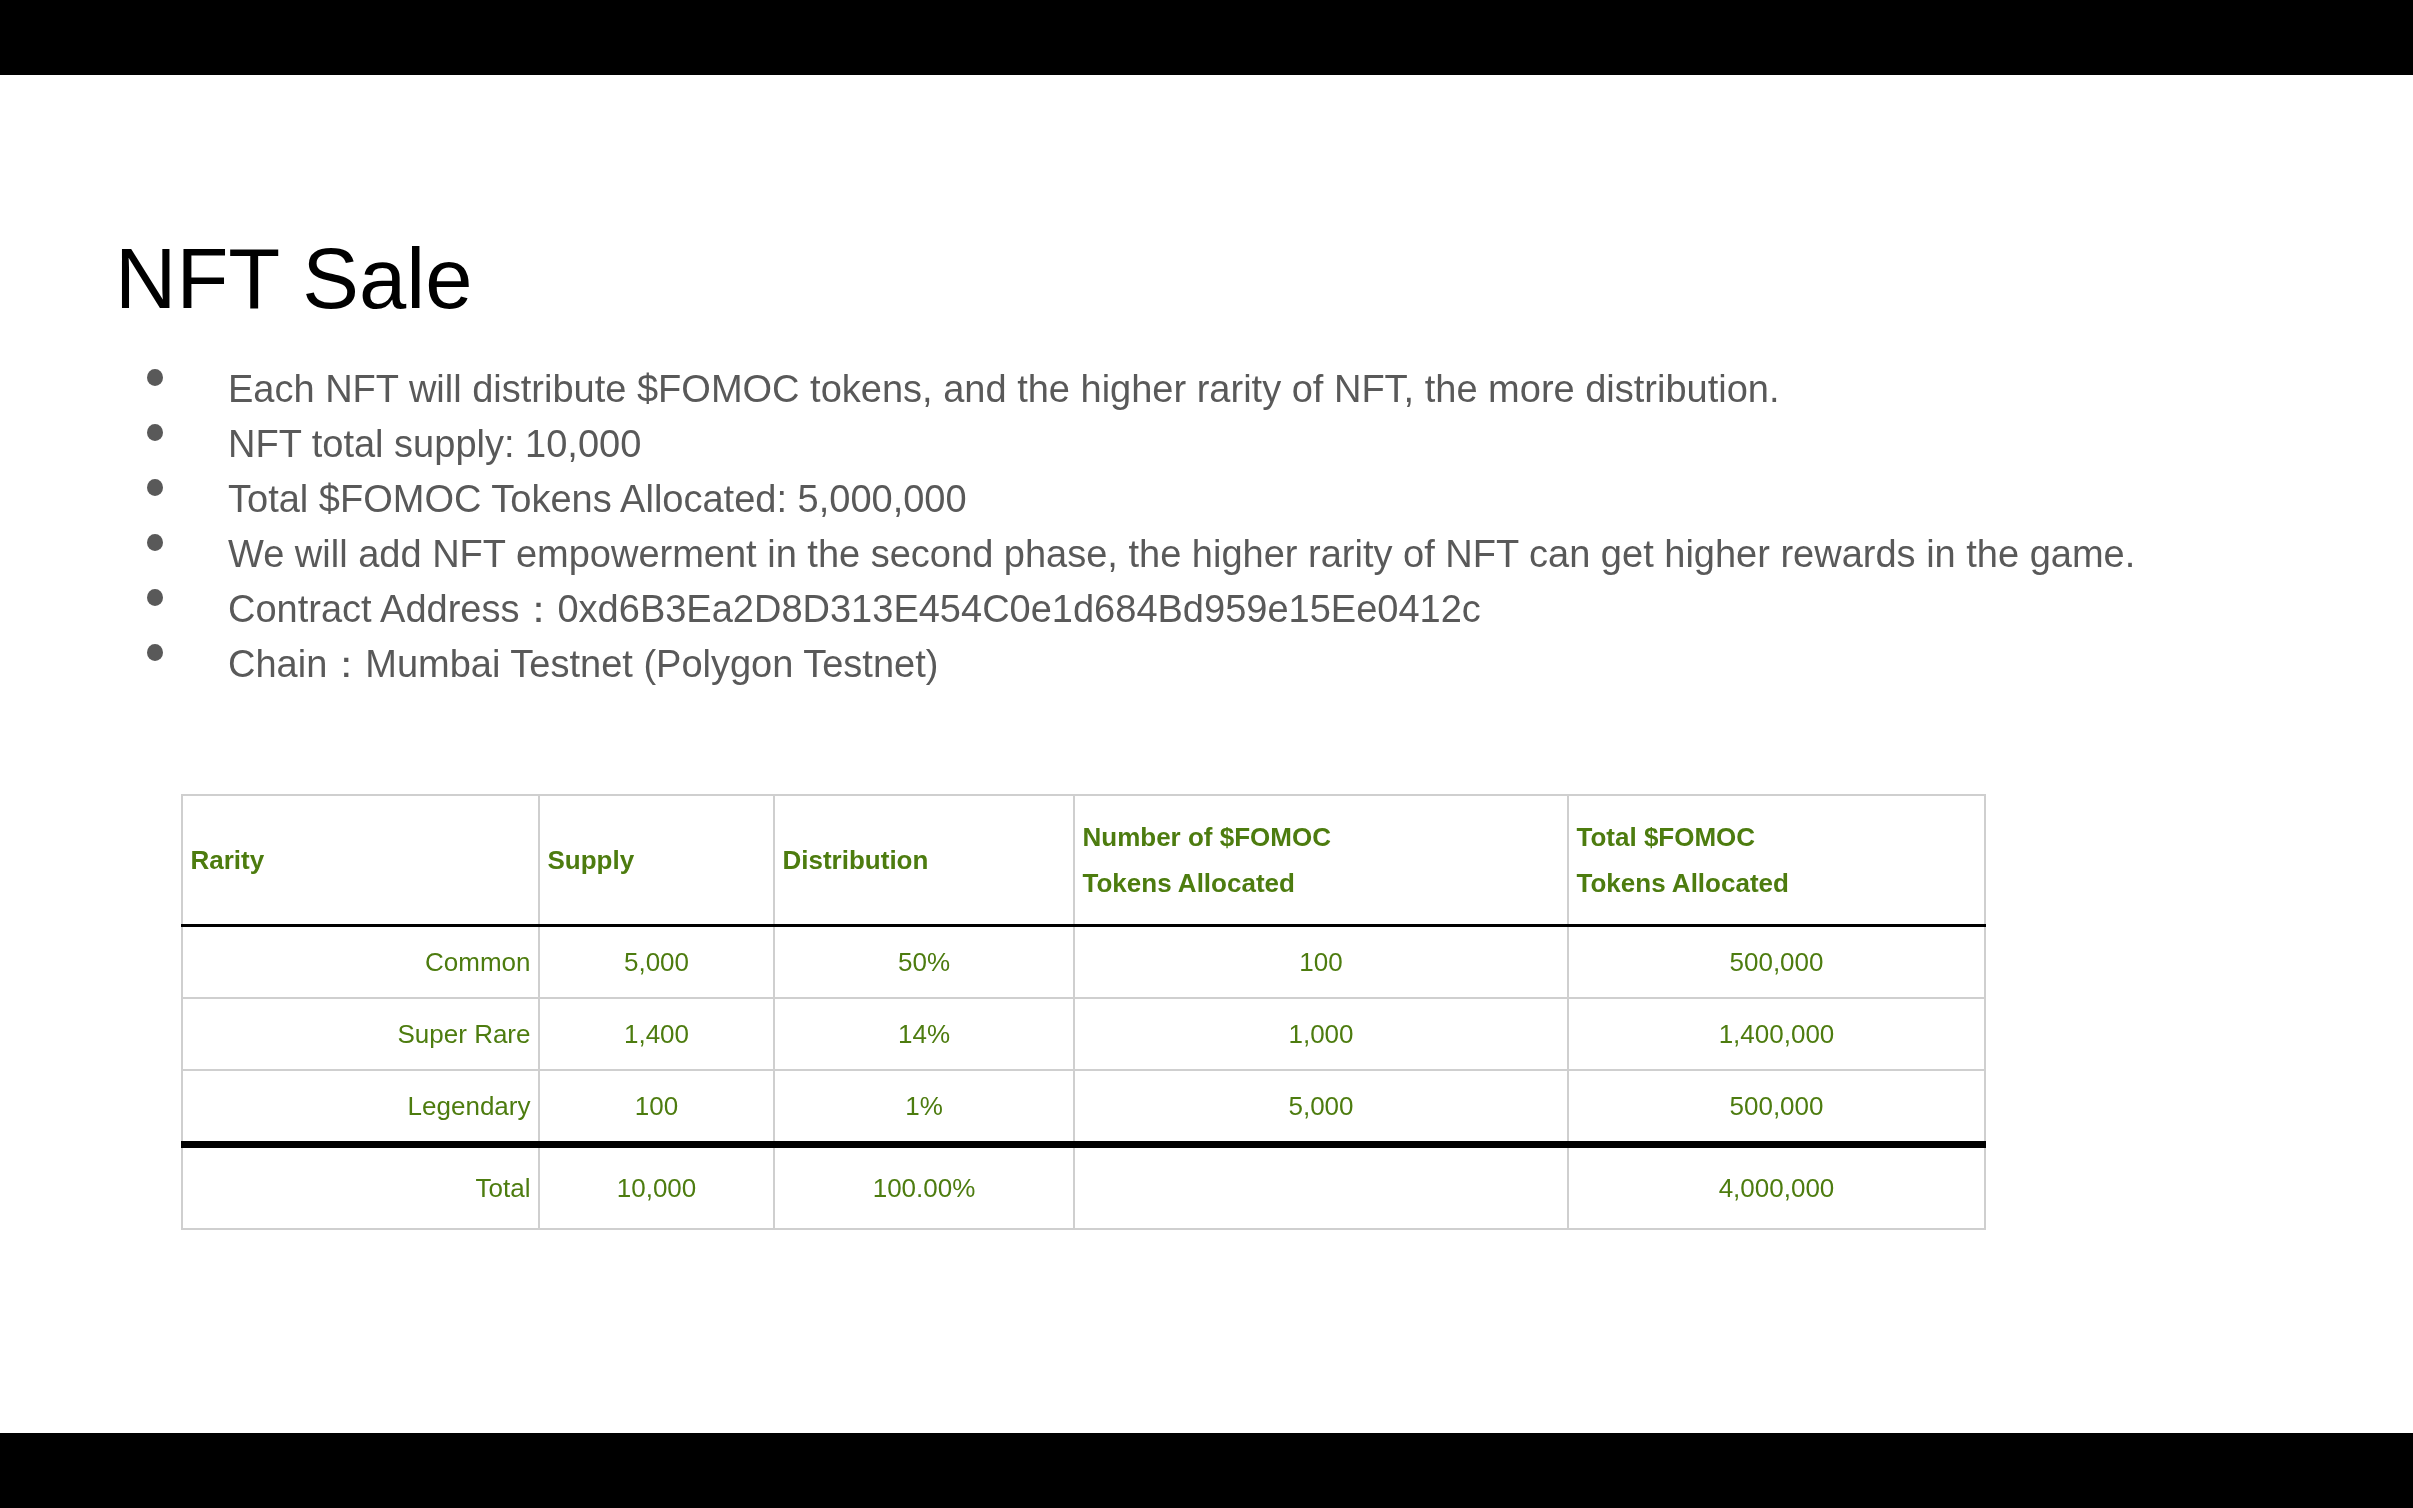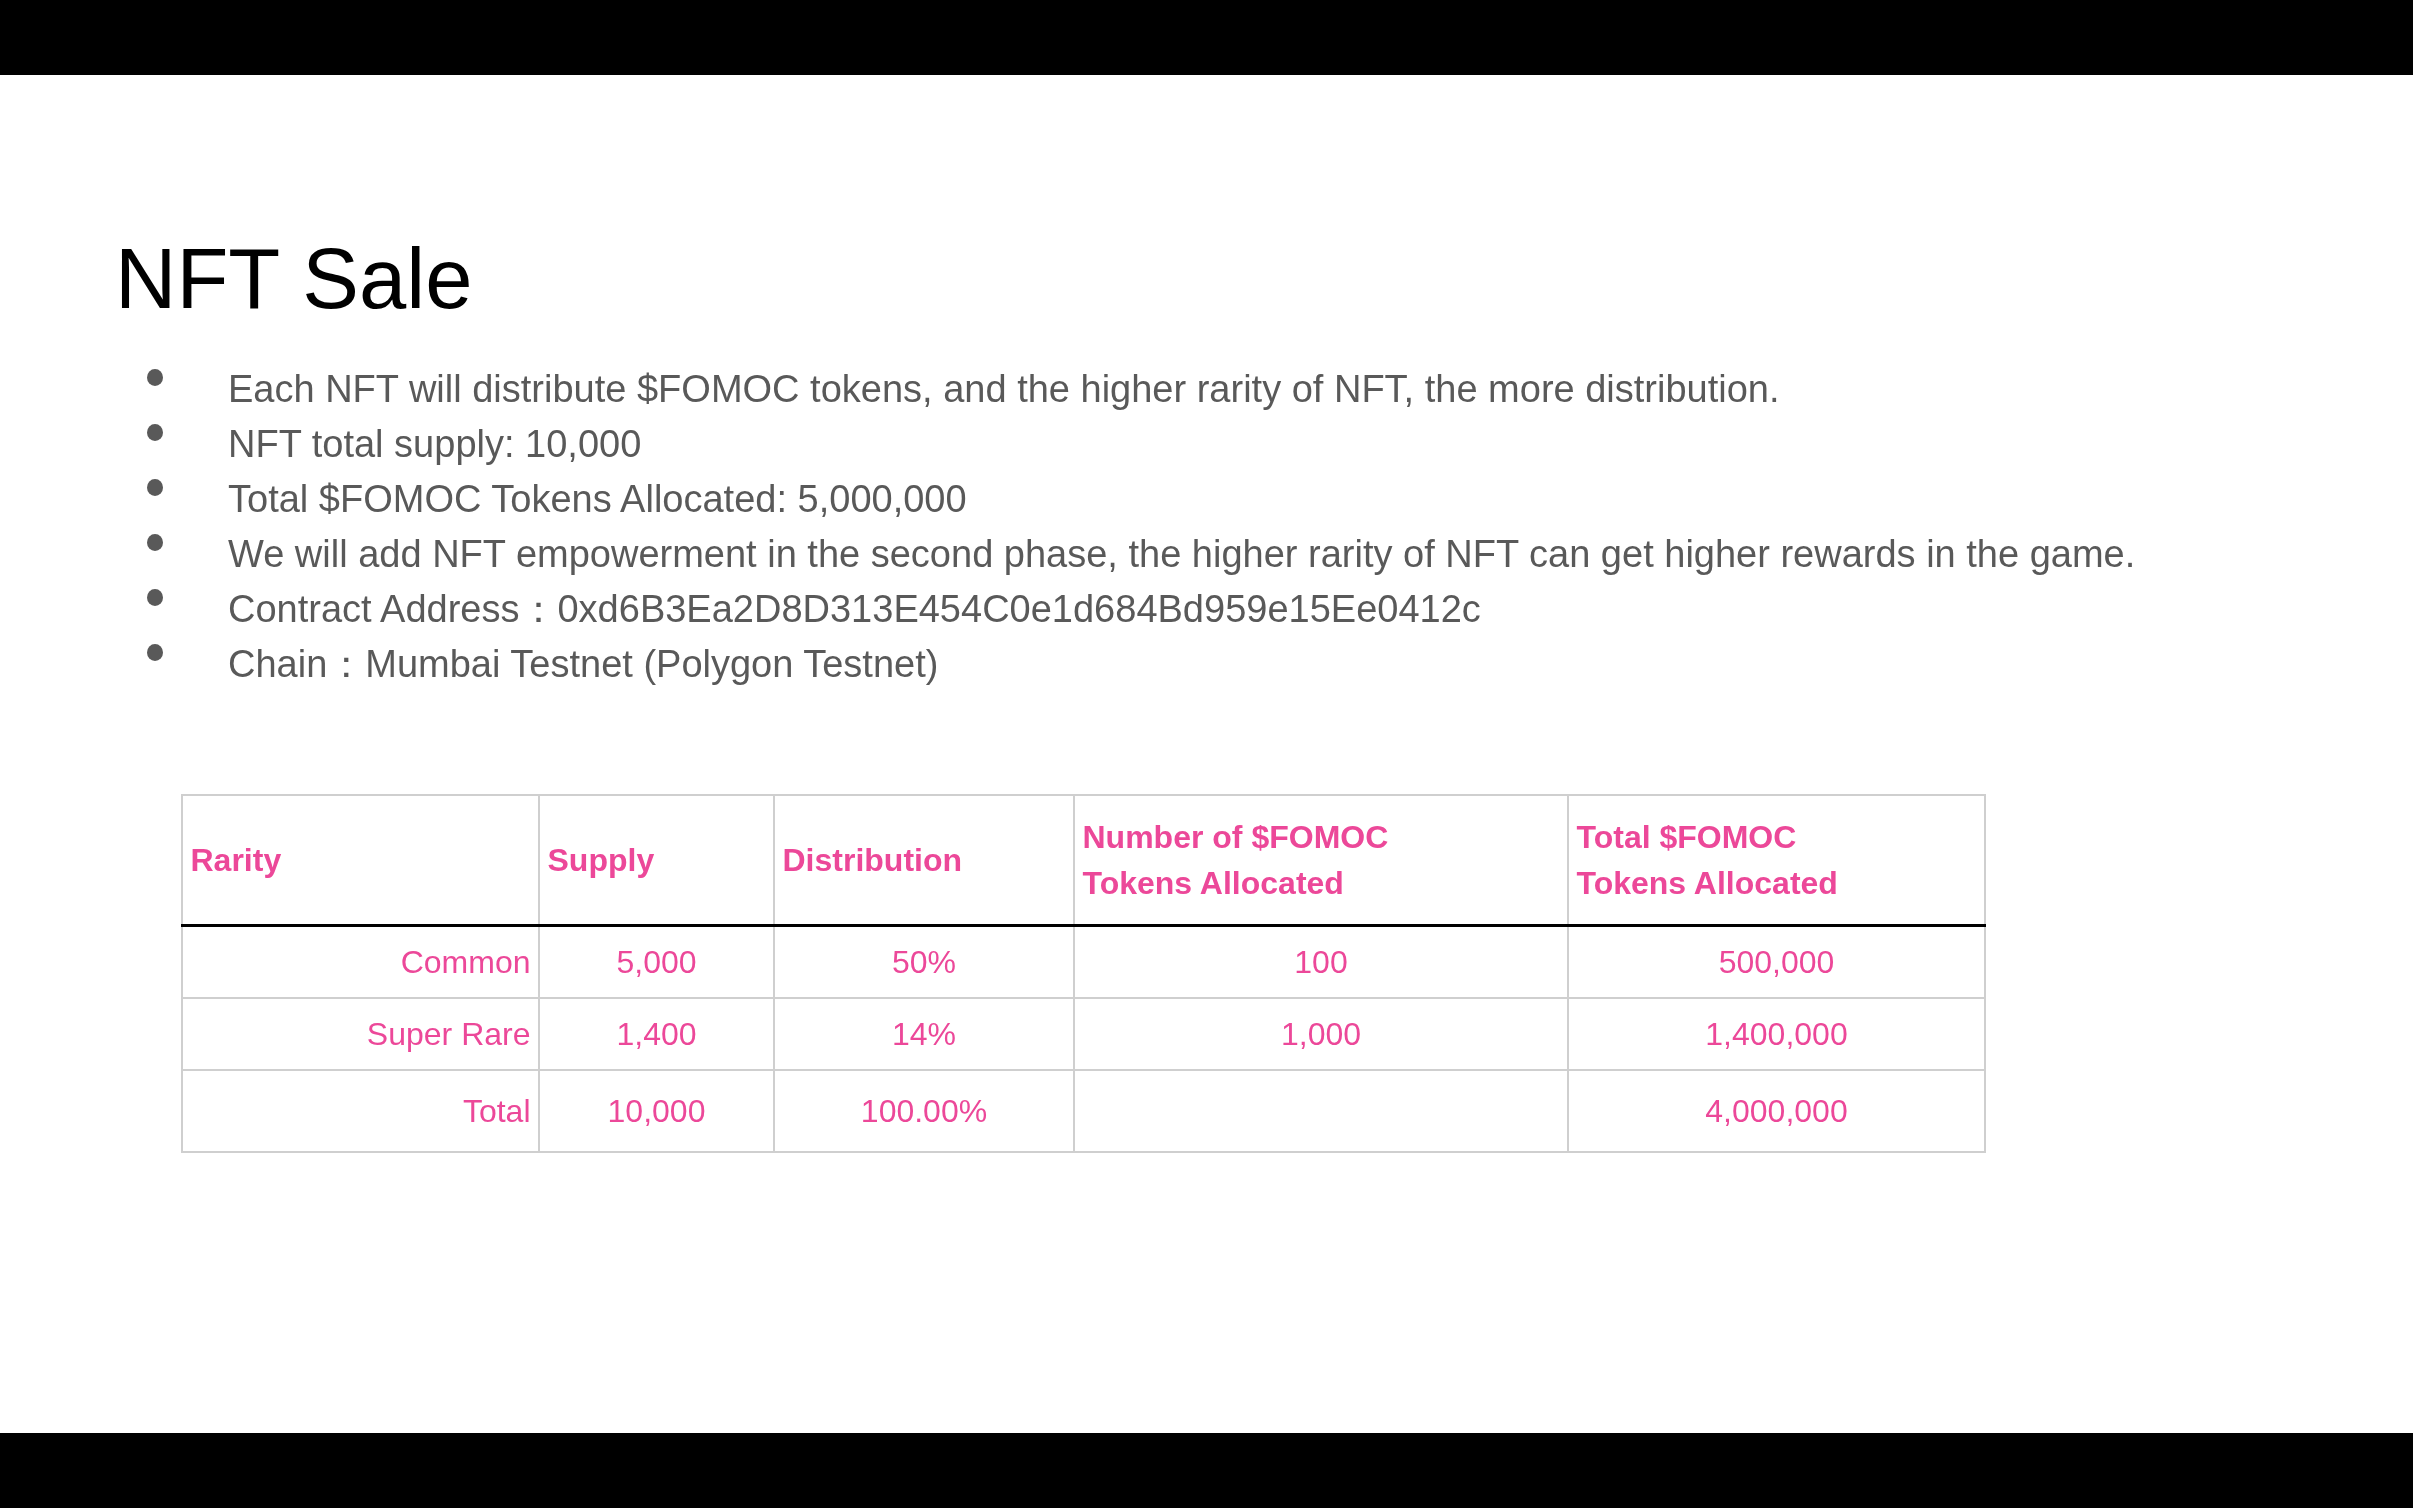--- a/index.html
+++ b/index.html
@@ -28,21 +28,21 @@
   }
   .bullet-dot {
     position: absolute; left: 147px; top: 19px;
     width: 16px; height: 17px; border-radius: 50%; background: #595959;
   }
   .bullet-text { position: absolute; left: 228px; top: 12px; }
 
   .data-table {
     position: absolute; left: 181px; top: 794px;
     border-collapse: collapse; table-layout: fixed;
-    font-size: 32px; color: #ec4899;
+    font-size: 26px; color: #4d7c0f;
   }
   .data-table col.c1 { width: 357px; }
   .data-table col.c2 { width: 235px; }
   .data-table col.c3 { width: 300px; }
   .data-table col.c4 { width: 494px; }
   .data-table col.c5 { width: 417px; }
   .data-table th, .data-table td {
     border: 2.5px solid #cfcfcf; padding: 0 7.5px;
     vertical-align: middle; white-space: nowrap;
   }
@@ -128,20 +128,27 @@
       <td class="num">100</td>
       <td class="num">500,000</td>
     </tr>
     <tr>
       <td class="label">Super Rare</td>
       <td class="num">1,400</td>
       <td class="num">14%</td>
       <td class="num">1,000</td>
       <td class="num">1,400,000</td>
     </tr>
+    <tr class="last-body">
+      <td class="label">Legendary</td>
+      <td class="num">100</td>
+      <td class="num">1%</td>
+      <td class="num">5,000</td>
+      <td class="num">500,000</td>
+    </tr>
     <tr class="total-row">
       <td class="label">Total</td>
       <td class="num">10,000</td>
       <td class="num">100.00%</td>
       <td class="num"></td>
       <td class="num">4,000,000</td>
     </tr>
   </tbody>
 </table>
 

